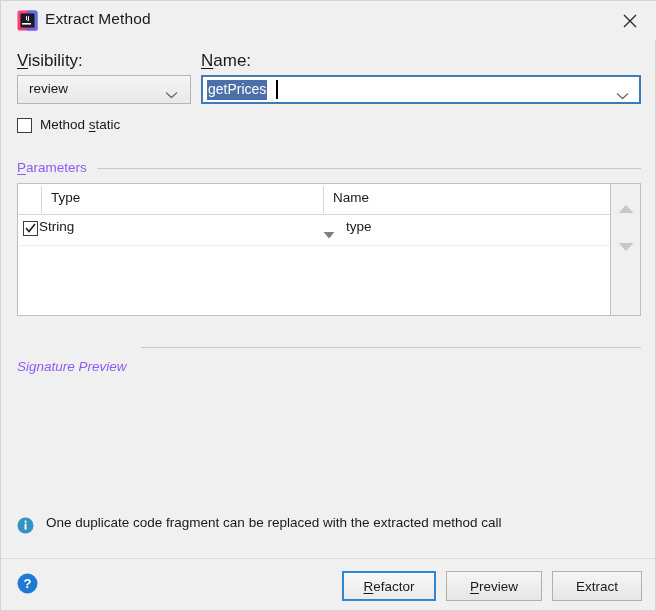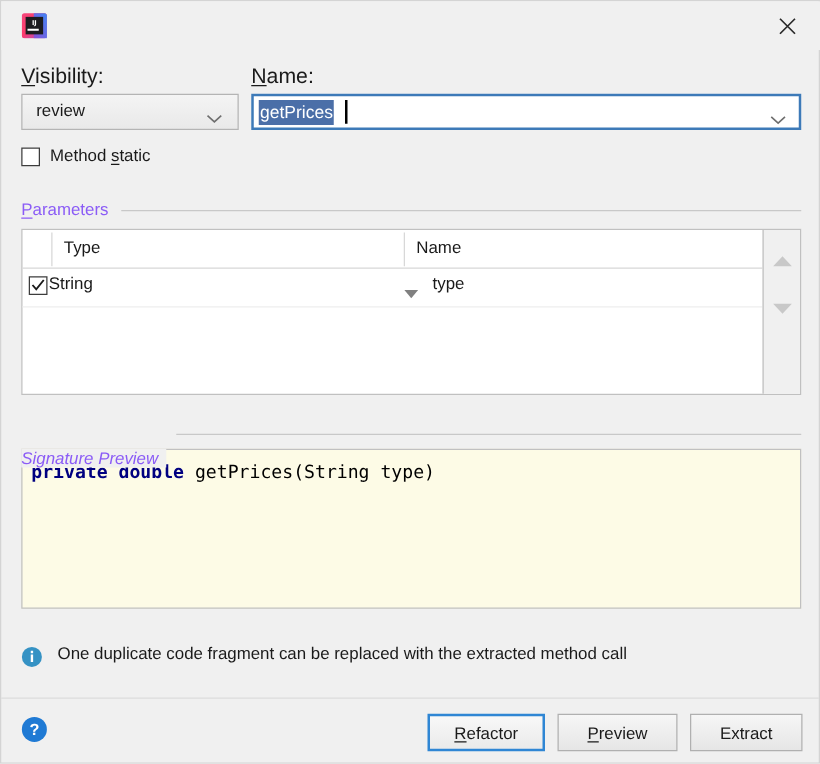--- a/index.html
+++ b/index.html
@@ -300,20 +300,21 @@
             <stop offset="1" stop-color="#8a4fd6"></stop>
           </linearGradient>
         </defs>
         <rect x="0.5" y="0.5" width="20" height="20" rx="2" fill="url(#ij1)"></rect>
         <path d="M10 0.5 H18.5 A2 2 0 0 1 20.5 2.5 V20.5 H10 Z" fill="url(#ij2)"></path>
         <rect x="3.5" y="3.5" width="14" height="14" fill="#1b1b1f"></rect>
         <text x="10.5" y="10" font-family="DejaVu Sans, sans-serif" font-size="5.2" font-weight="bold" fill="#ffffff" text-anchor="middle">IJ</text>
         <rect x="5" y="13" width="9" height="1.6" fill="#ffffff"></rect>
       </svg>
     </span>
+    <span class="title-text">Extract Method</span>
     <div class="close-btn">
       <svg width="20" height="16" viewBox="0 0 20 16">
         <path d="M4 2 L16 14 M16 2 L4 14" stroke="#2b2b2b" stroke-width="1.4" fill="none"></path>
       </svg>
     </div>
   </div>
 
   <span class="field-label" style="left:16px; top:50px;"><span class="mnem">V</span><span>isibility:</span></span>
 
   <div class="combo">
@@ -383,23 +384,20 @@
               <path d="M1.5 2 L16.5 2 L9 10 Z" fill="#c8c8c8"></path>
             </svg>
         </span>
       </div>
     </div>
   </div>
 
   <span class="group-title" style="left:16px; top:358px;font-style:italic;">Signature Preview</span>
   <span class="group-line" style="left:140px; top:346px; width:500px;"></span>
 
-  <div class="sigbox">
-    <div class="sigtext"><span class="kw">private double</span><span> getPrices(String type)</span></div>
-  </div>
 
   <div class="inforow">
     <span class="info-icon">
       <svg width="17" height="17" viewBox="0 0 17 17">
         <circle cx="8.5" cy="8.5" r="8" fill="#3592c4"></circle>
         <rect x="7.6" y="6.6" width="1.9" height="6" fill="#ffffff"></rect>
         <rect x="7.6" y="3.6" width="1.9" height="2" fill="#ffffff"></rect>
       </svg>
     </span>
     <span class="info-text">One duplicate code fragment can be replaced with the extracted method call</span>

